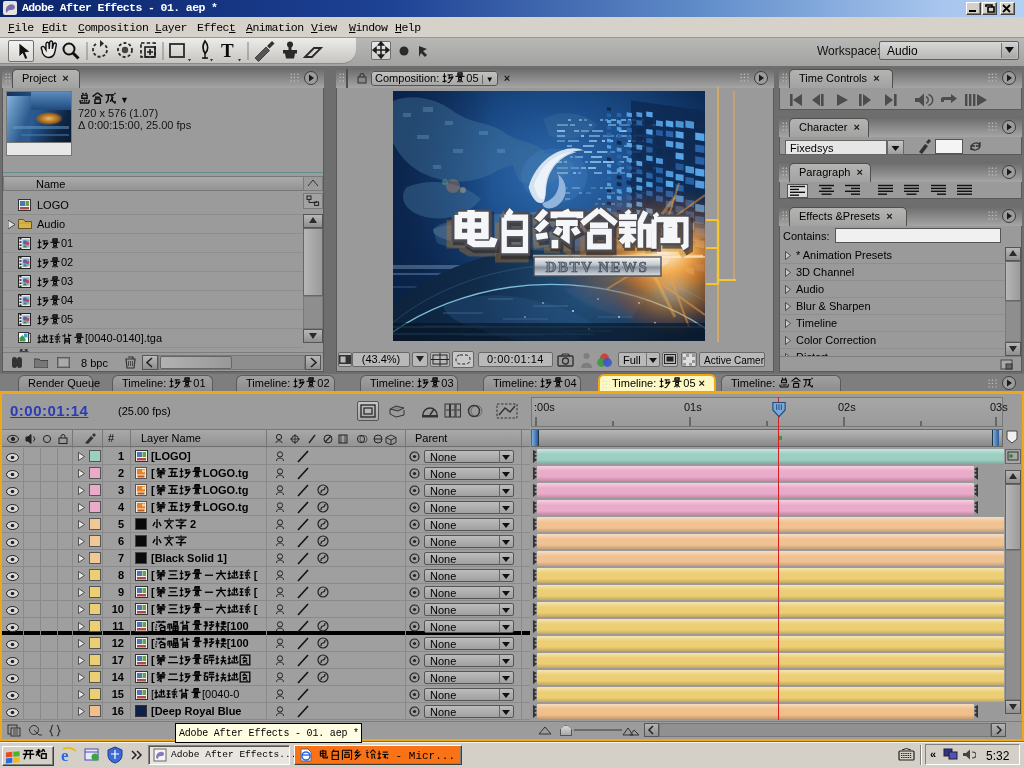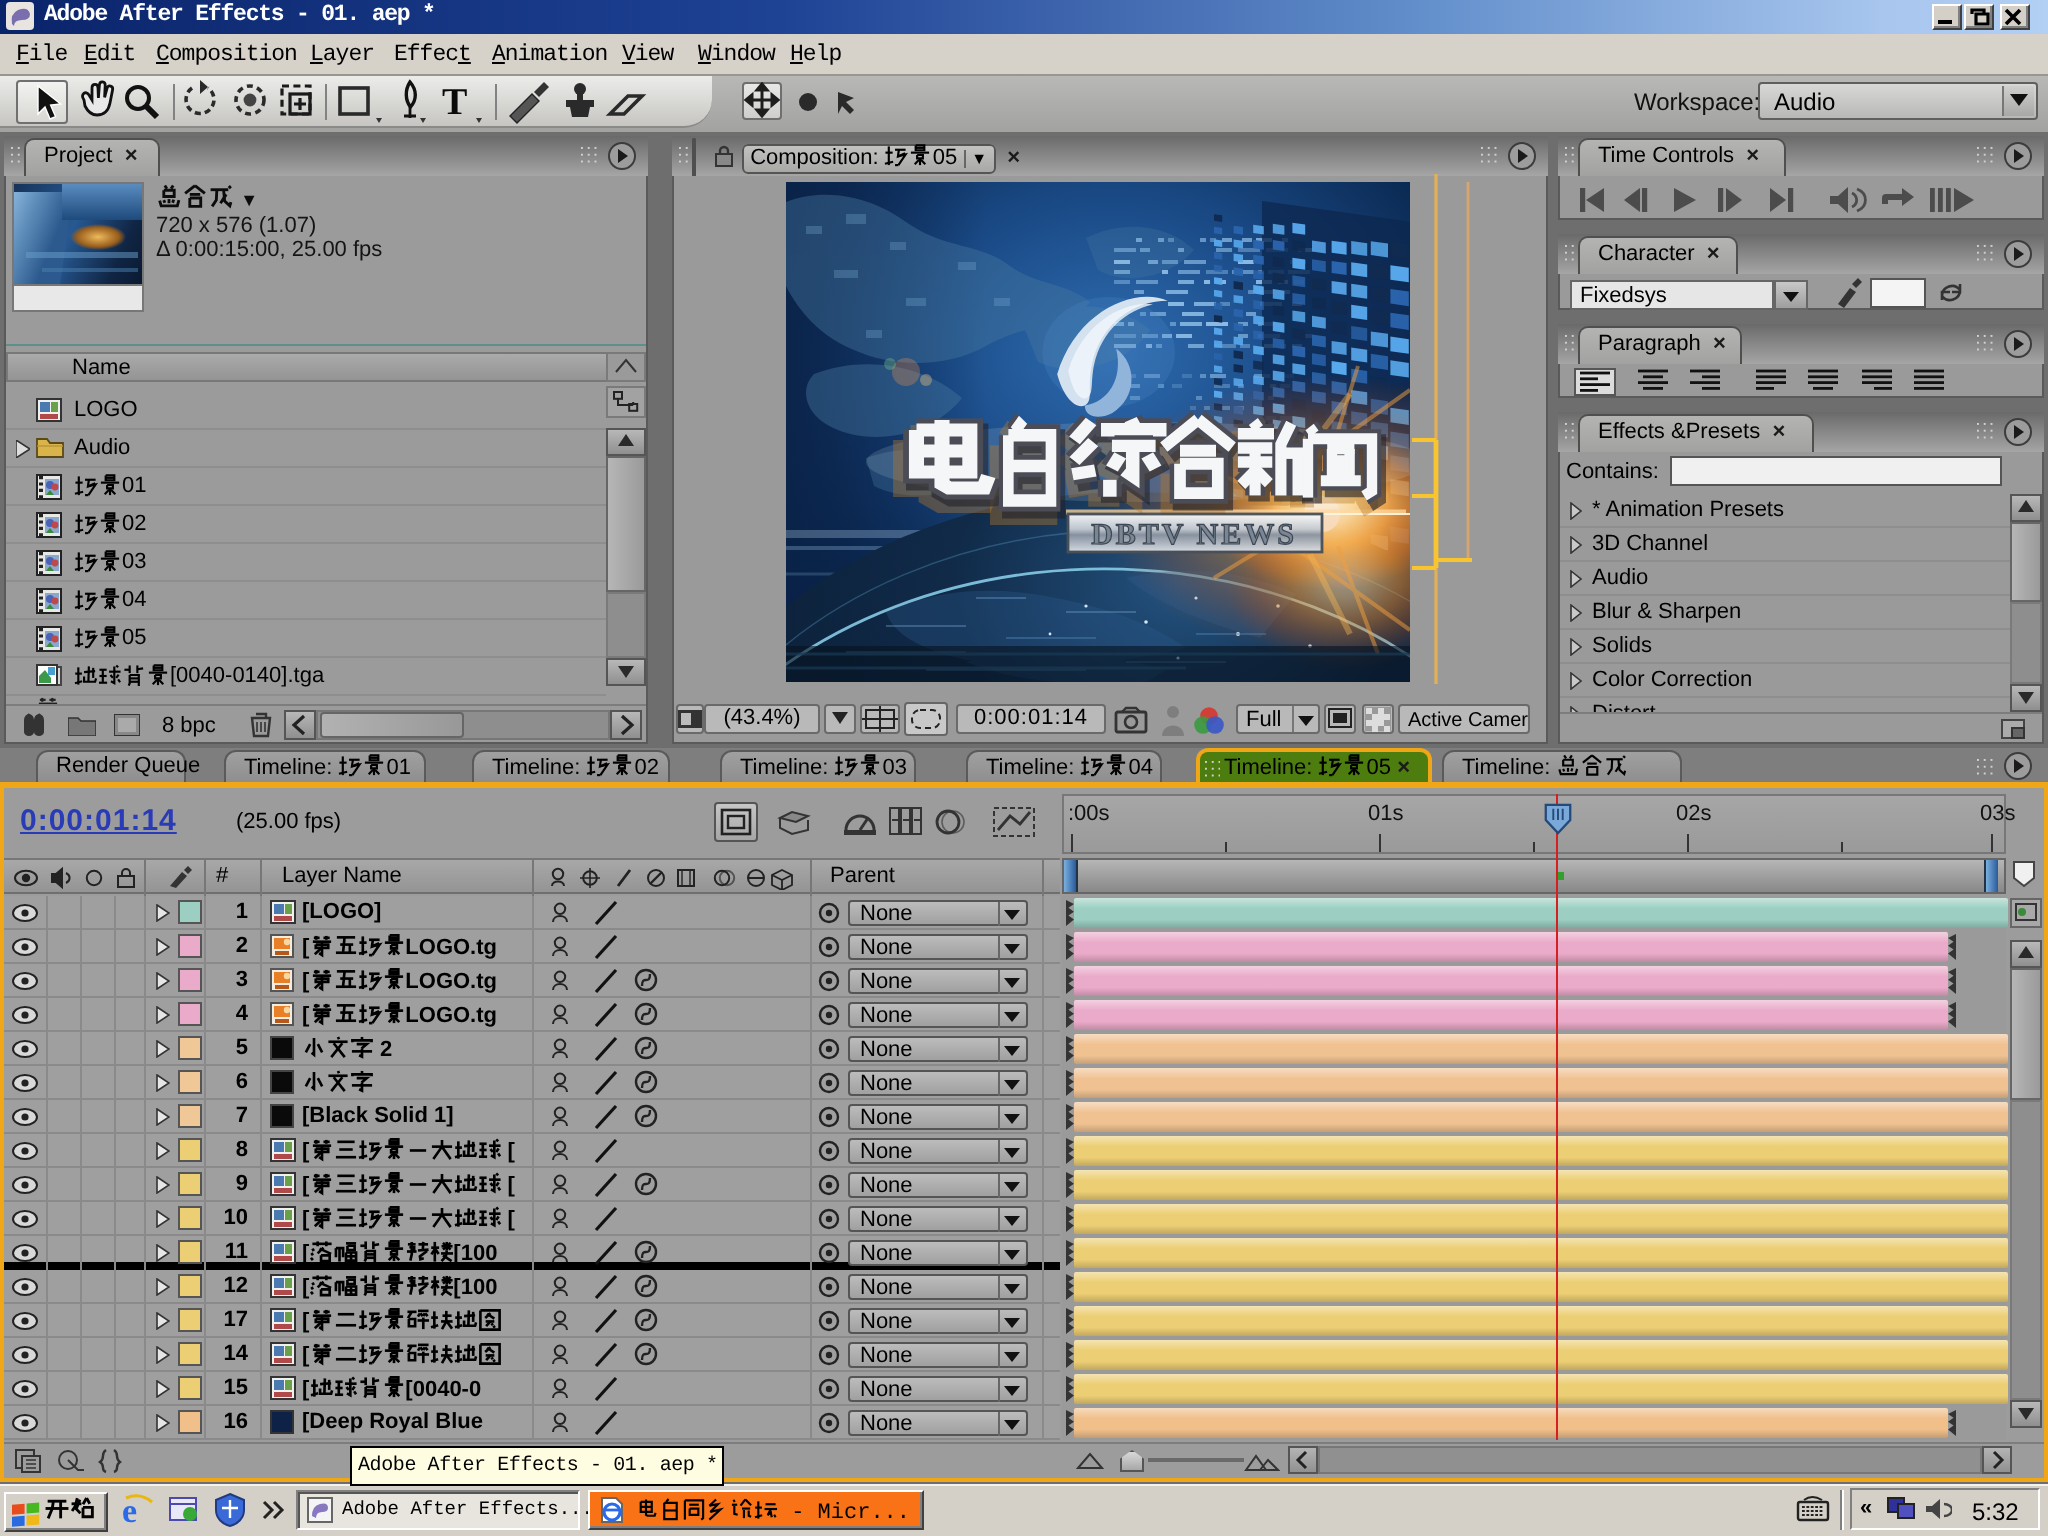--- a/index.html
+++ b/index.html
@@ -1349,21 +1349,21 @@
 <div class="a" style="left:780px;top:298px;width:225px;height:17px;border-bottom:1px solid #8e8e8e">
     <svg class="a" style="left:5px;top:4px" width="6" height="9" viewBox="0 0 6 9">
       <path d="M0.5,0.5 L5.5,4.5 L0.5,8.5 z" fill="#c8c8c8" stroke="#333" stroke-width="0.8"></path>
     </svg>
     <span class="a" style="left:16px;top:2px">Blur &amp; Sharpen</span>
   </div>
 <div class="a" style="left:780px;top:315px;width:225px;height:17px;border-bottom:1px solid #8e8e8e">
     <svg class="a" style="left:5px;top:4px" width="6" height="9" viewBox="0 0 6 9">
       <path d="M0.5,0.5 L5.5,4.5 L0.5,8.5 z" fill="#c8c8c8" stroke="#333" stroke-width="0.8"></path>
     </svg>
-    <span class="a" style="left:16px;top:2px">Solids</span>
+    <span class="a" style="left:16px;top:2px">Timeline</span>
   </div>
 <div class="a" style="left:780px;top:332px;width:225px;height:17px;border-bottom:1px solid #8e8e8e">
     <svg class="a" style="left:5px;top:4px" width="6" height="9" viewBox="0 0 6 9">
       <path d="M0.5,0.5 L5.5,4.5 L0.5,8.5 z" fill="#c8c8c8" stroke="#333" stroke-width="0.8"></path>
     </svg>
     <span class="a" style="left:16px;top:2px">Color Correction</span>
   </div>
 <div class="a" style="left:780px;top:349px;width:225px;height:7px;overflow:hidden">
     <svg class="a" style="left:5px;top:4px" width="6" height="9" viewBox="0 0 6 9">
       <path d="M0.5,0.5 L5.5,4.5 L0.5,8.5 z" fill="#c8c8c8" stroke="#333" stroke-width="0.8"></path>
@@ -1405,21 +1405,21 @@
           <use href="#u573a" x="0" width="100" height="100"></use>
           <use href="#u666f" x="100" width="100" height="100"></use>
         </svg><span>03</span></span>
     </div>
     <div class="a" style="left:483px;top:1px;width:98px;height:16px;background:linear-gradient(#a0a0a0,#8e8e8e);border:1px solid #5a5a5a;border-bottom:none;border-radius:6px 6px 0 0">
       <span class="a" style="left:9px;top:1px;white-space:nowrap"><span>Timeline: </span><svg class="cjk" width="24" height="12" viewBox="0 0 200 100" preserveAspectRatio="none">
           <use href="#u573a" x="0" width="100" height="100"></use>
           <use href="#u666f" x="100" width="100" height="100"></use>
         </svg><span>04</span></span>
     </div>
-    <div class="a" style="left:598px;top:0;width:118px;height:28px;background:#4d7c0f;border:2px solid #efa617;border-bottom:none;border-radius:6px 6px 0 0">
+    <div class="a" style="left:598px;top:0;width:118px;height:28px;background:#fef9c3;border:2px solid #efa617;border-bottom:none;border-radius:6px 6px 0 0">
       <div class="a grip" style="left:2px;top:4px;width:8px"></div>
       <span class="a" style="left:12px;top:1px;white-space:nowrap"><span>Timeline: </span><svg class="cjk" width="24" height="12" viewBox="0 0 200 100" preserveAspectRatio="none">
           <use href="#u573a" x="0" width="100" height="100"></use>
           <use href="#u666f" x="100" width="100" height="100"></use>
         </svg><span>05</span> <span class="xx">×</span></span>
     </div>
     <div class="a" style="left:721px;top:1px;width:120px;height:16px;background:linear-gradient(#a0a0a0,#8e8e8e);border:1px solid #5a5a5a;border-bottom:none;border-radius:6px 6px 0 0">
       <span class="a" style="left:9px;top:1px;white-space:nowrap"><span>Timeline: </span><svg class="cjk" width="36" height="12" viewBox="0 0 300 100" preserveAspectRatio="none">
           <use href="#u603b" x="0" width="100" height="100"></use>
           <use href="#u5408" x="100" width="100" height="100"></use>
@@ -2276,21 +2276,21 @@
       <path d="M0.5,0.5 L6.5,4.5 L0.5,8.5 z" fill="#e6e6e6" stroke="#333" stroke-width="0.8"></path>
     </svg>
     <div class="a" style="left:87px;top:2px;width:12px;height:12px;background:#ecce74;border:1px solid #555"></div>
     <span class="a" style="left:104px;top:2px;width:18px;text-align:right;font-weight:bold">15</span>
     <span class="a" style="left:133px;top:2px"><svg width="13" height="12" viewBox="0 0 13 12">
         <rect x="0.5" y="0.5" width="12" height="11" fill="#f0f0ee" stroke="#333"></rect>
         <rect x="2" y="2" width="5" height="5" fill="#4a7ab0"></rect>
         <rect x="7.5" y="2" width="3.5" height="5" fill="#6aa04a"></rect>
         <rect x="2" y="8" width="9" height="2.5" fill="#b04a4a"></rect>
       </svg></span>
-    <span class="a" style="left:149px;top:2px;white-space:nowrap;font-weight:bold"><span>[</span><svg class="cjk t" width="48" height="12" viewBox="0 0 400 100" preserveAspectRatio="none">
+    <span class="a" style="left:149px;top:2px;white-space:nowrap;font-weight:normal"><span>[</span><svg class="cjk t" width="48" height="12" viewBox="0 0 400 100" preserveAspectRatio="none">
         <use href="#u5730" x="0" width="100" height="100"></use>
         <use href="#u7403" x="100" width="100" height="100"></use>
         <use href="#u80cc" x="200" width="100" height="100"></use>
         <use href="#u666f" x="300" width="100" height="100"></use>
       </svg><span>[0040-0</span></span>
     <svg class="a" style="left:272px;top:3px" width="12" height="11" viewBox="0 0 12 11">
       <circle cx="6" cy="3.4" r="2.6" fill="none" stroke="#222"></circle>
       <path d="M2.5,10 c0,-4 7,-4 7,0" fill="none" stroke="#222"></path>
     </svg>
     <svg class="a" style="left:294px;top:2px" width="14" height="13" viewBox="0 0 14 13">

